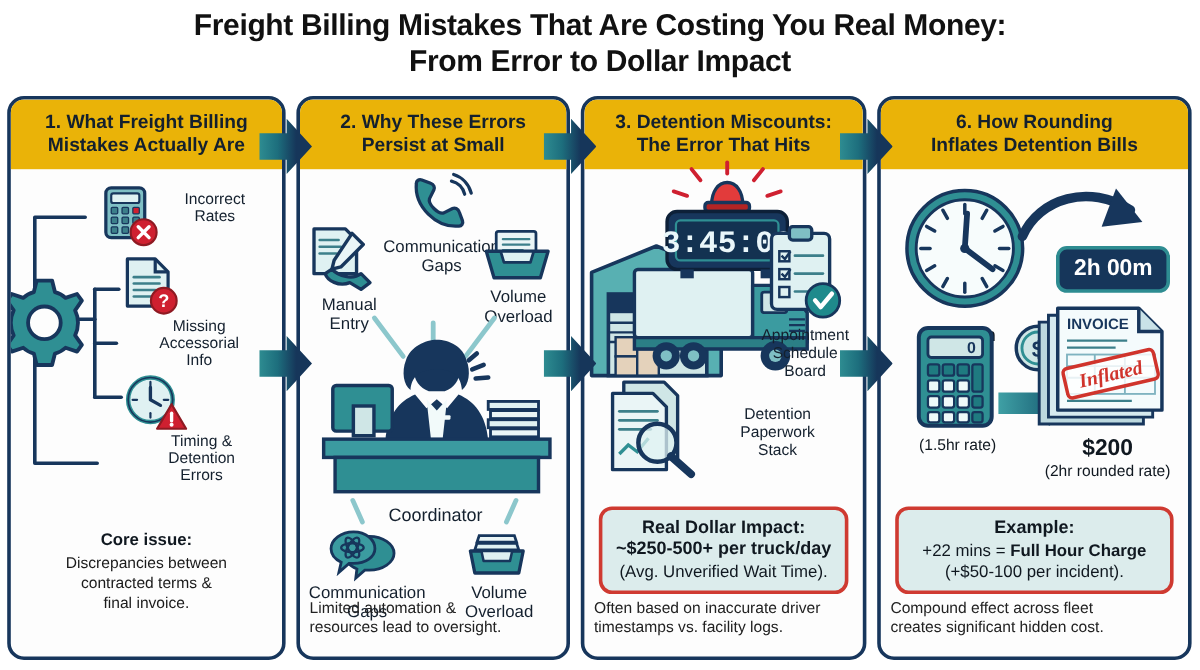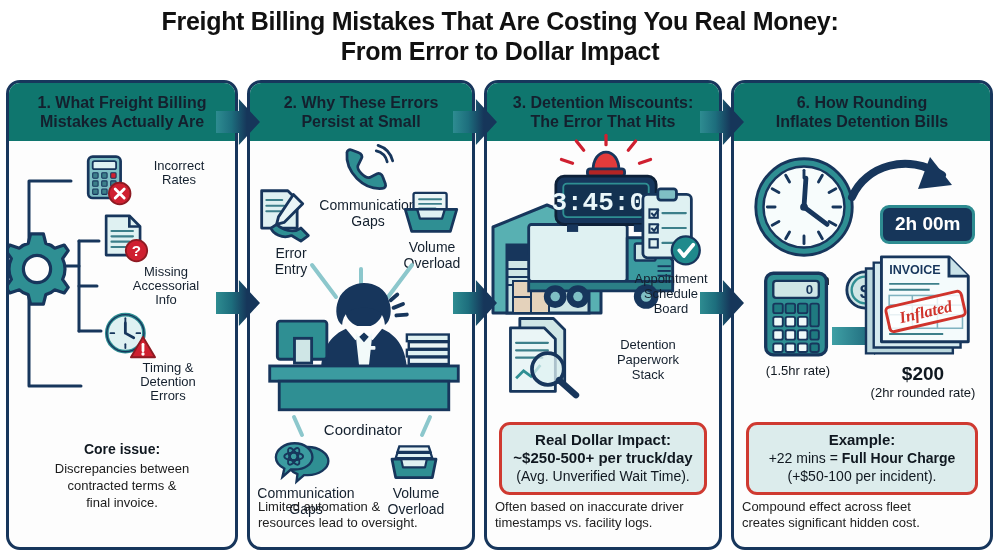--- a/index.html
+++ b/index.html
@@ -27,21 +27,21 @@
     background:#fdfdfd;overflow:hidden;
     box-sizing:border-box;
   }
   #panel1{left:6px;width:232px;}
   #panel2{left:247px;width:228px;}
   #panel3{left:484px;width:238px;}
   #panel4{left:731px;width:262px;}
 
   .phead{
     position:absolute;left:0;top:0;right:0;height:58px;
-    background:#0f766e;
+    background:#eab308;
     display:flex;align-items:center;justify-content:center;
     text-align:center;
     font-size:16px;line-height:19px;font-weight:bold;color:#14202e;
     padding:16px 6px;box-sizing:border-box;
   }
   .pbody{position:absolute;left:0;right:0;top:58px;bottom:0;}
 
   
   .conn{
     position:absolute;width:44px;height:46px;z-index:30;
@@ -243,21 +243,21 @@
         <path d="M6 4 H34 L44 14 V44 H6 Z" fill="#dff1f2" stroke="#17365c" stroke-width="3" stroke-linejoin="round"></path>
         <g stroke="#3c7f8a" stroke-width="2.2" stroke-linecap="round">
           <path d="M11 14 H28"></path>
             <path d="M11 20 H30"></path>
             <path d="M11 26 H26"></path>
         </g>
         <path d="M40 8 L50 18 L30 38 L22 40 L24 32 Z" fill="#eaf5f6" stroke="#17365c" stroke-width="3" stroke-linejoin="round"></path>
         <path d="M22 40 C28 46 40 50 48 44 L56 52 L48 58 L38 52 C28 56 18 50 16 44 Z" fill="#2f8f93" stroke="#17365c" stroke-width="3" stroke-linejoin="round"></path>
       </svg>
       <div class="lbl" style="left:-2px;top:104px;width:86px;font-size:14px;line-height:16px;">
-        <span>Error</span><br>
+        <span>Manual</span><br>
         <span>Entry</span>
       </div>
 
       <svg width="58" height="46" style="position:absolute;left:152px;top:50px;" viewBox="0 0 62 50">
         <rect x="12" y="2" width="36" height="24" rx="2" fill="#eaf5f6" stroke="#17365c" stroke-width="2.5"></rect>
         <g stroke="#3c7f8a" stroke-width="2" stroke-linecap="round">
           <path d="M18 9 H42"></path>
             <path d="M18 14 H42"></path>
             <path d="M18 19 H36"></path>
         </g>

